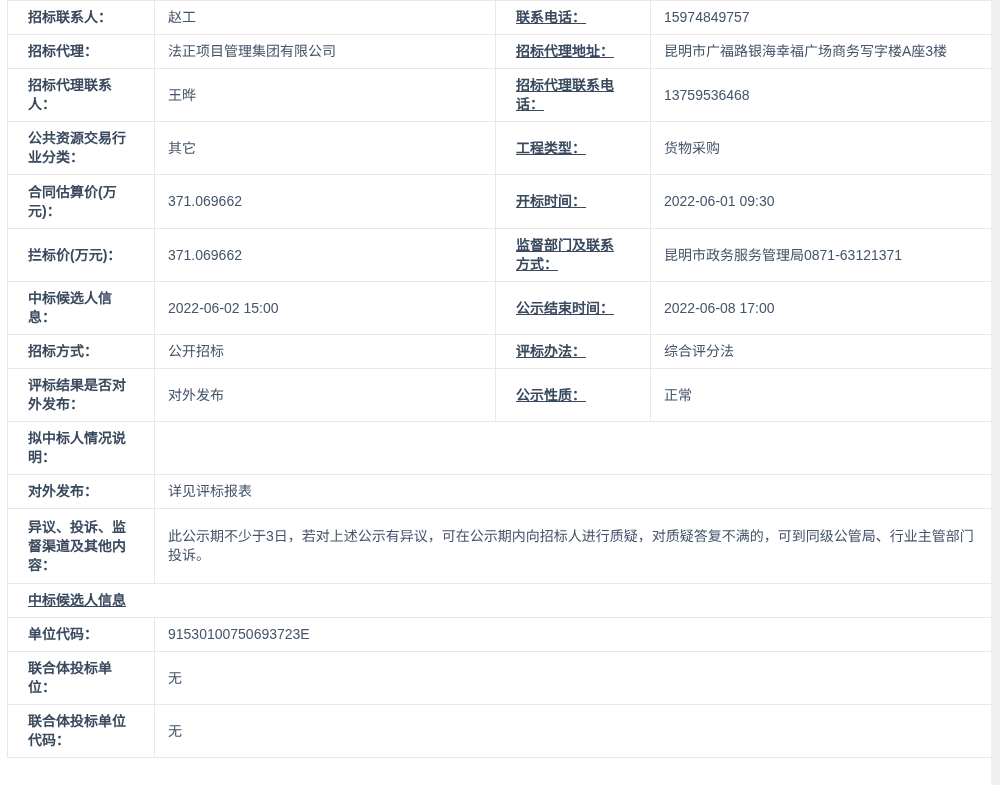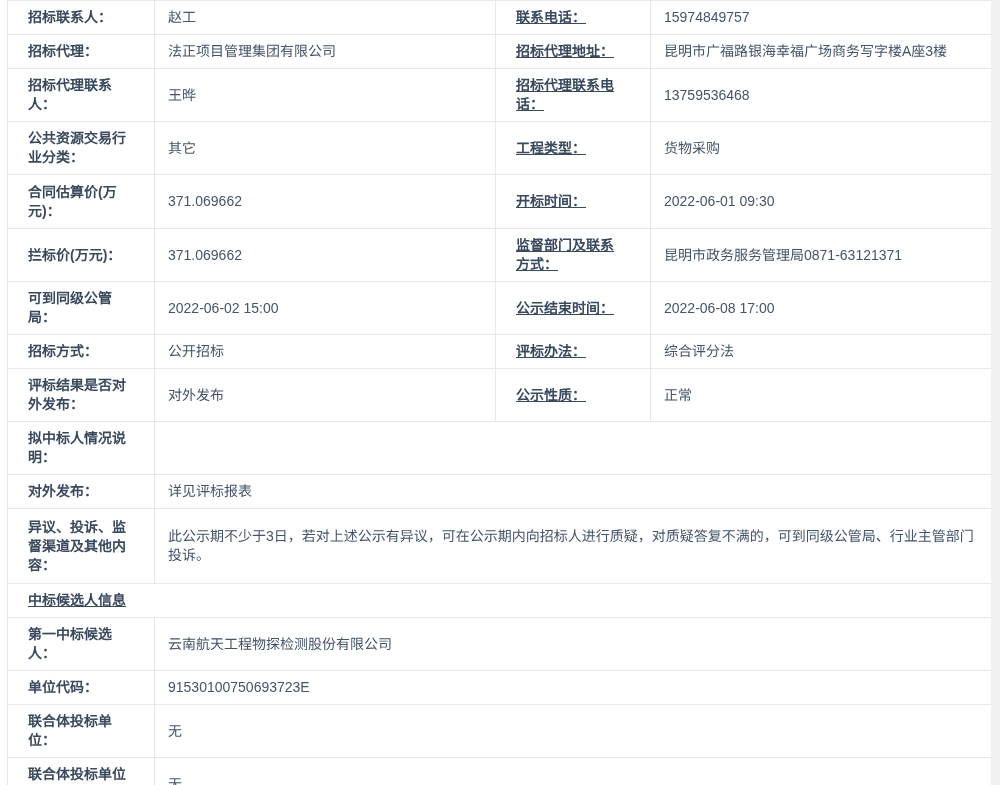--- a/index.html
+++ b/index.html
@@ -112,21 +112,21 @@
       <td class="lbl2">开标时间：</td>
       <td class="val">2022-06-01 09:30</td>
     </tr>
     <tr style="height:52px">
       <td class="lbl">拦标价(万元)：</td>
       <td class="val">371.069662</td>
       <td class="lbl2">监督部门及联系方式：</td>
       <td class="val">昆明市政务服务管理局0871-63121371</td>
     </tr>
     <tr style="height:34px">
-      <td class="lbl">可到同级公管局：</td>
+      <td class="lbl">中标候选人信息：</td>
       <td class="val">2022-06-02 15:00</td>
       <td class="lbl2">公示结束时间：</td>
       <td class="val">2022-06-08 17:00</td>
     </tr>
     <tr style="height:34px">
       <td class="lbl">招标方式：</td>
       <td class="val">公开招标</td>
       <td class="lbl2">评标办法：</td>
       <td class="val">综合评分法</td>
     </tr>
@@ -147,24 +147,20 @@
     </tr>
     <tr style="height:75px">
       <td class="lbl">异议、投诉、监督渠道及其他内容：</td>
       <td class="val" colspan="3">此公示期不少于3日，若对上述公示有异议，可在公示期内向招标人进行质疑，对质疑答复不满的，可到同级公管局、行业主管部门投诉。</td>
     </tr>
 
     <tr style="height:34px">
       <td class="section" colspan="4">中标候选人信息</td>
     </tr>
 
-    <tr style="height:53px">
-      <td class="lbl">第一中标候选人：</td>
-      <td class="val" colspan="3">云南航天工程物探检测股份有限公司</td>
-    </tr>
     <tr style="height:33px">
       <td class="lbl">单位代码：</td>
       <td class="val" colspan="3">91530100750693723E</td>
     </tr>
     <tr style="height:53px">
       <td class="lbl">联合体投标单位：</td>
       <td class="val" colspan="3">无</td>
     </tr>
     <tr style="height:53px">
       <td class="lbl">联合体投标单位代码：</td>

